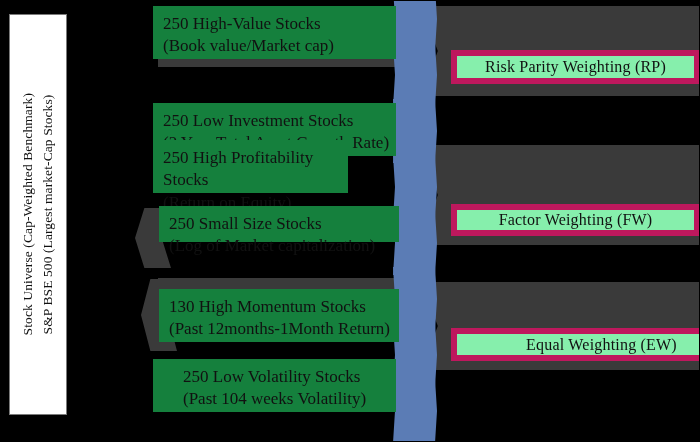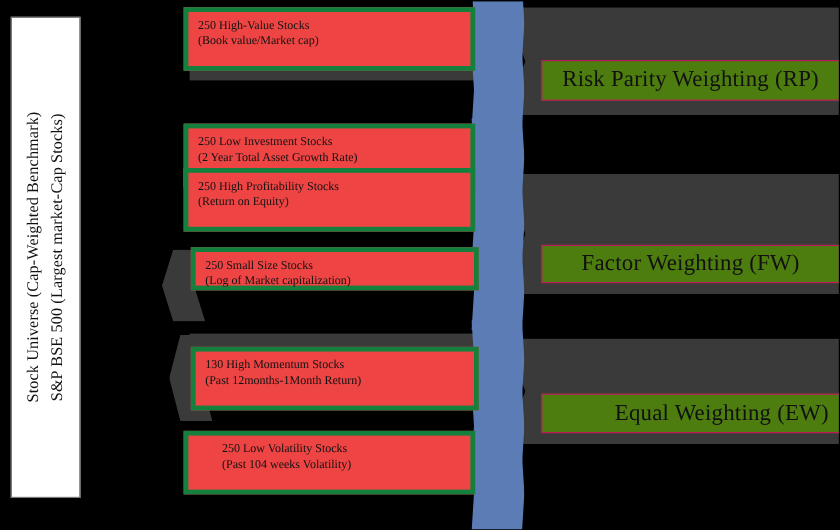--- a/index.html
+++ b/index.html
@@ -39,25 +39,25 @@
     line-height: 1.45;
     color: #111111;
     text-align: center;
     white-space: pre-line;
     letter-spacing: .1px;
   }
 
   
   .factor-box {
     position: absolute;
-    background: #ef4444;
-    border: 4px solid #15803d;
+    background: #15803d;
+    border: 2px solid #15803d;
     box-sizing: border-box;
     padding: 5px 0 5px 8px;
-    font-size: 10px;
+    font-size: 17px;
     line-height: 1.32;
     color: #111111;
     white-space: pre-line;
     z-index: 6;
   }
   .factor-shadow {
     position: absolute;
     background: #3a3a3a;
     z-index: 4;
   }
@@ -83,28 +83,28 @@
   .weight-shape {
     position: absolute;
     left: 420px;
     width: 280px;
     background: #3a3a3a;
     z-index: 2;
     clip-path: polygon(0% 0%, 92% 0%, 100% 0%, 100% 100%, 92% 100%, 0% 100%, 6% 50%);
   }
   .weight-label {
     position: absolute;
-    background: #4d7c0f;
-    border: 1px solid #be185d;
+    background: #86efac;
+    border: 6px solid #be185d;
     box-sizing: border-box;
     z-index: 7;
     display: flex;
     align-items: center;
     justify-content: center;
-    font-size: 19px;
+    font-size: 16px;
     color: #111111;
     letter-spacing: .2px;
   }
 </style>
 </head>
 <body>
 
 <div id="canvas">
 
   <div id="universe-box">
@@ -118,21 +118,21 @@
   <div class="factor-shadow" style="left:157px; top:58px; width:243px; height:8px;"></div>
   <div class="factor-shadow" style="left:157px; top:118px; width:243px; height:10px;"></div>
   <div class="factor-shadow" style="left:157px; top:277px; width:243px; height:12px;"></div>
 
   <div class="factor-box" style="left:152px; top:5px; width:243px; height:53px;">250 High-Value Stocks
 (Book value/Market cap)</div>
 
   <div class="factor-box" style="left:152px; top:66px; width:243px; height:53px;margin-top:36px;">250 Low Investment Stocks
 (2 Year Total Asset Growth Rate)</div>
 
-  <div class="factor-box" style="left:152px; top:139px; width:243px; height:53px;">250 High Profitability Stocks
+  <div class="factor-box" style="left:152px; top:139px; width:195px; height:53px;">250 High Profitability Stocks
 (Return on Equity)</div>
 
   <div class="factor-box" style="left:158px; top:205px; width:240px; height:36px;">250 Small Size Stocks
 (Log of Market capitalization)</div>
 
   <div class="factor-box" style="left:158px; top:288px; width:240px; height:53px;">130 High Momentum Stocks
 (Past 12months-1Month Return)</div>
 
   <div class="factor-box" style="left:152px; top:358px; width:243px; height:53px;padding-left:28px;">250 Low Volatility Stocks
 (Past 104 weeks Volatility)</div>

